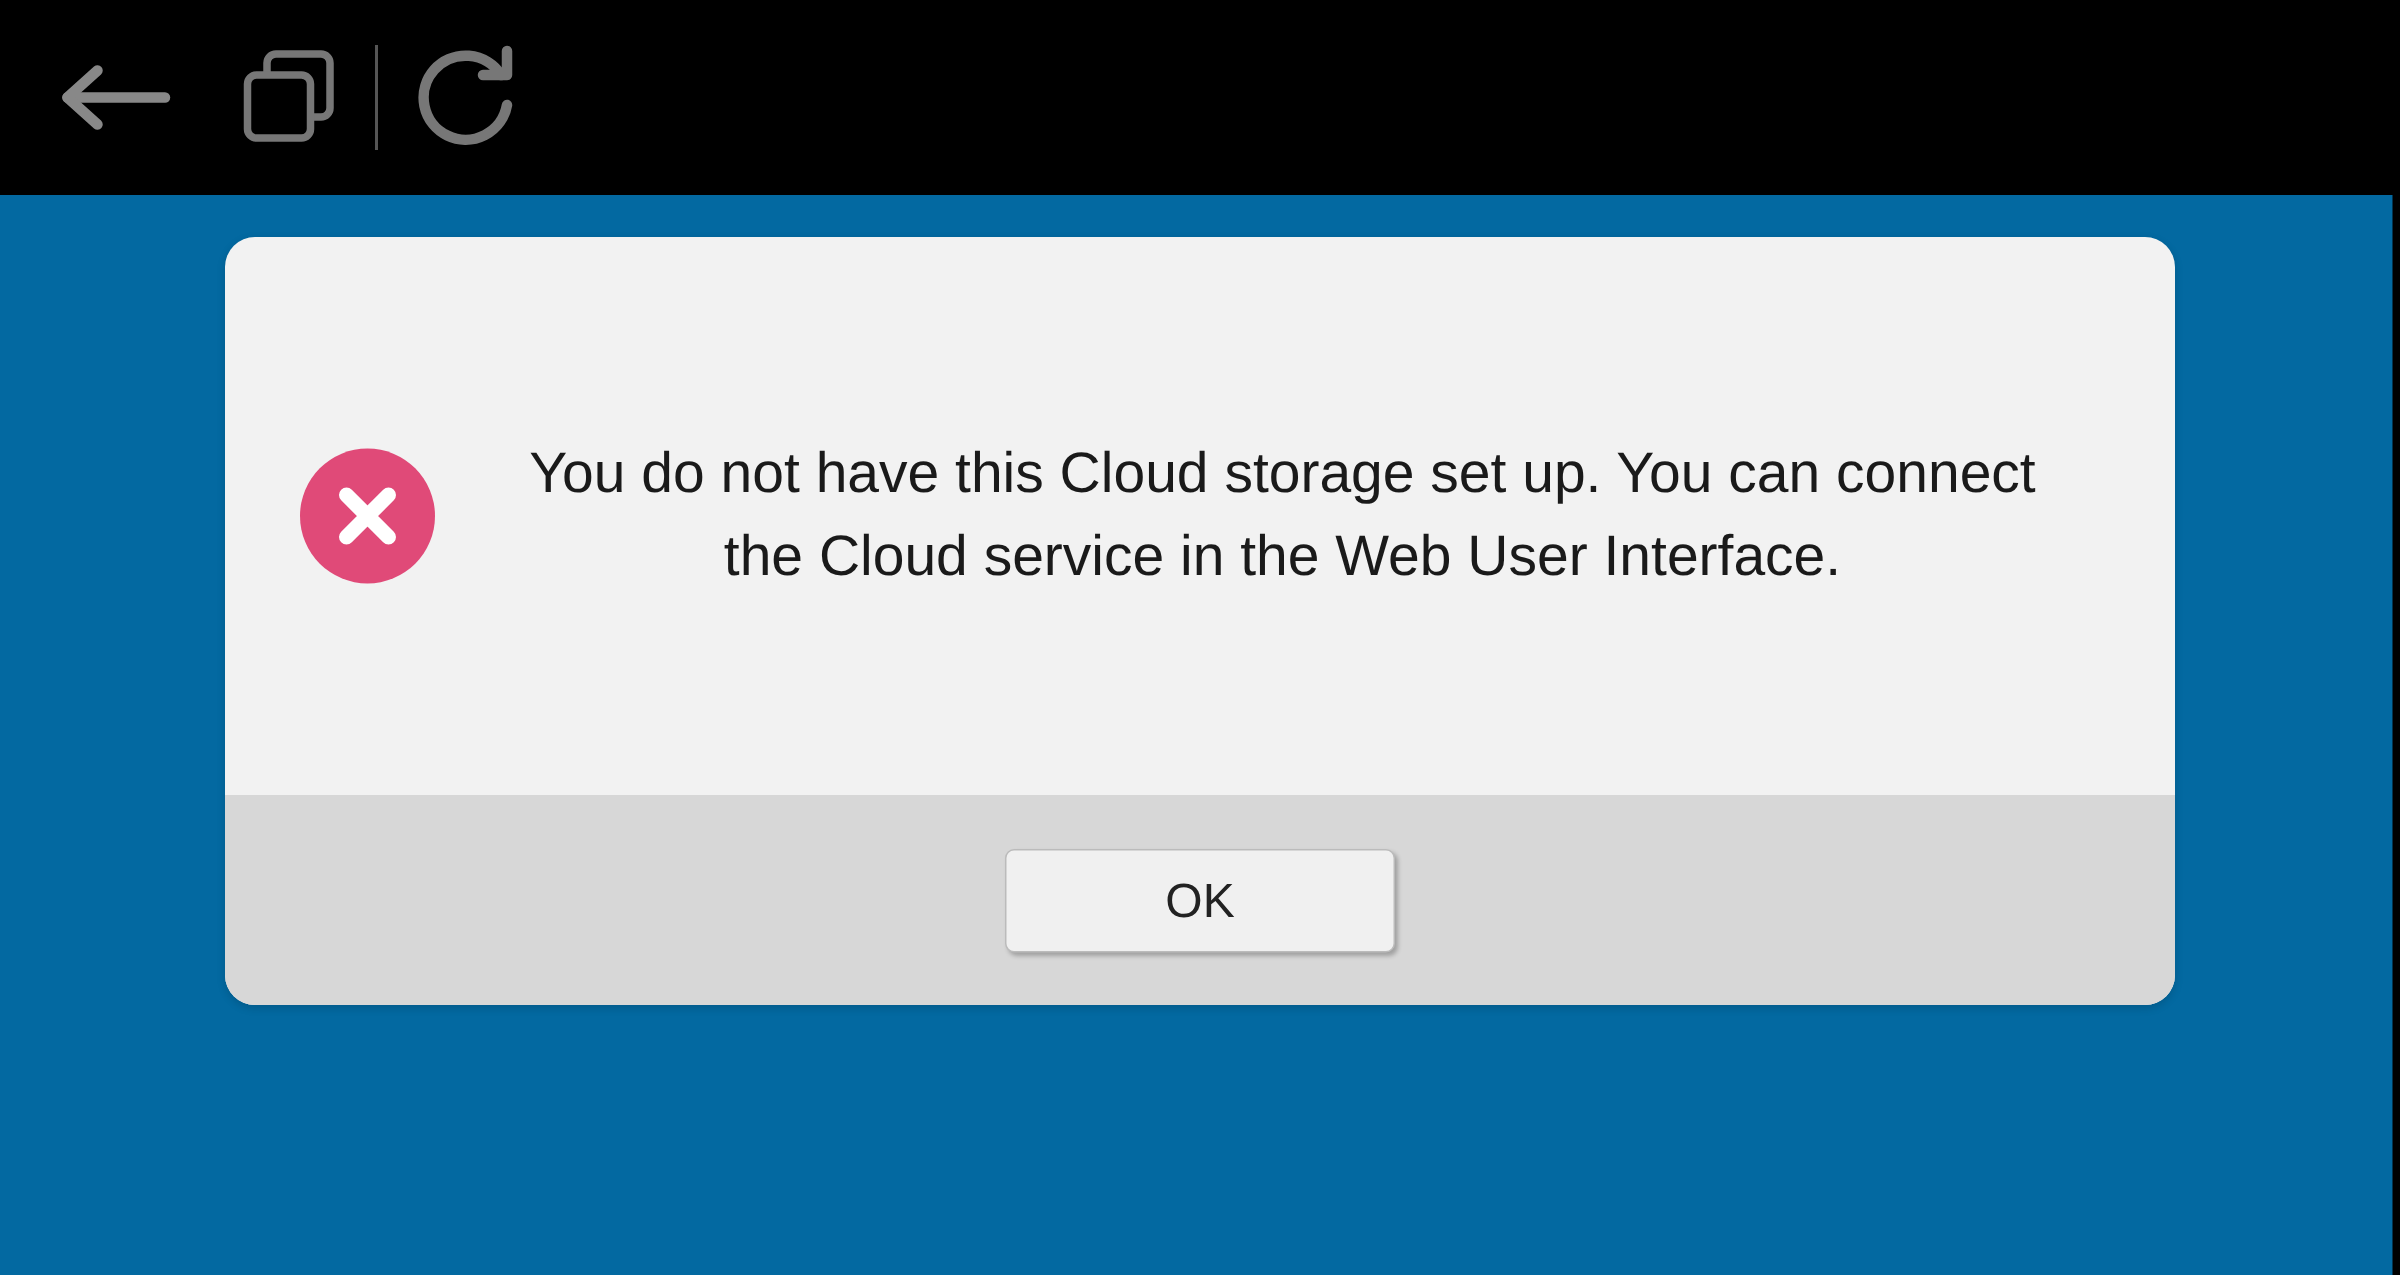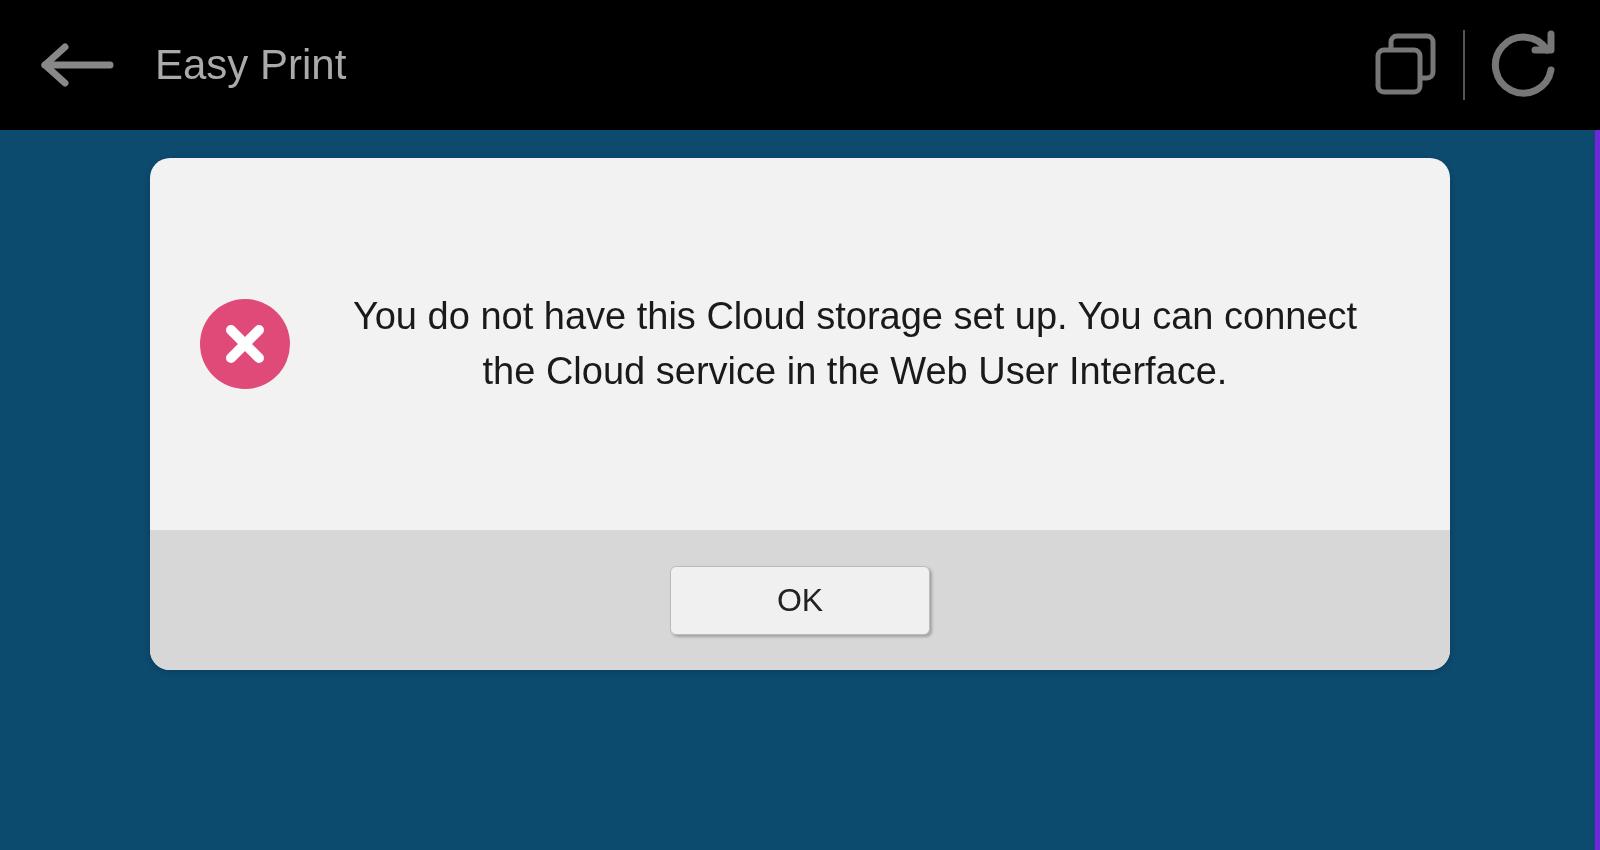--- a/index.html
+++ b/index.html
@@ -45,22 +45,22 @@
       align-items: center;
     }
     .divider {
       width: 2px;
       height: 70px;
       background: #555;
     }
     .content-area {
       width: 100%;
       height: calc(850px - 130px);
-      background: #0c4a6e;
-      border-right: 5px solid #6d28d9;
+      background: #0369a1;
+      border-right: 5px solid #000000;
       position: relative;
       padding-left: 32px;
     }
     .dialog {
       position: absolute;
       top: 28px;
       left: 150px;
       width: 1300px;
       height: 512px;
       background: #f2f2f2;
@@ -121,21 +121,20 @@
 </head>
 <body>
 
 <div class="header">
   <div class="back-arrow">
     <svg width="80" height="50" viewBox="0 0 80 50">
       <line x1="10" y1="25" x2="75" y2="25" stroke="#888" stroke-width="7" stroke-linecap="round"></line>
       <polyline points="30,7 10,25 30,43" fill="none" stroke="#888" stroke-width="7" stroke-linecap="round" stroke-linejoin="round"></polyline>
     </svg>
   </div>
-  <div class="header-title">Easy Print</div>
   <div class="header-right">
     <div class="header-icon">
       <svg width="75" height="75" viewBox="0 0 75 75">
         <rect x="23" y="8" width="42" height="42" rx="6" ry="6" fill="none" stroke="#777" stroke-width="5"></rect>
         <rect x="10" y="22" width="42" height="42" rx="6" ry="6" fill="#000" stroke="#777" stroke-width="5"></rect>
       </svg>
     </div>
     <div class="divider"></div>
     <div class="header-icon">
       <svg width="80" height="80" viewBox="0 0 80 80">

